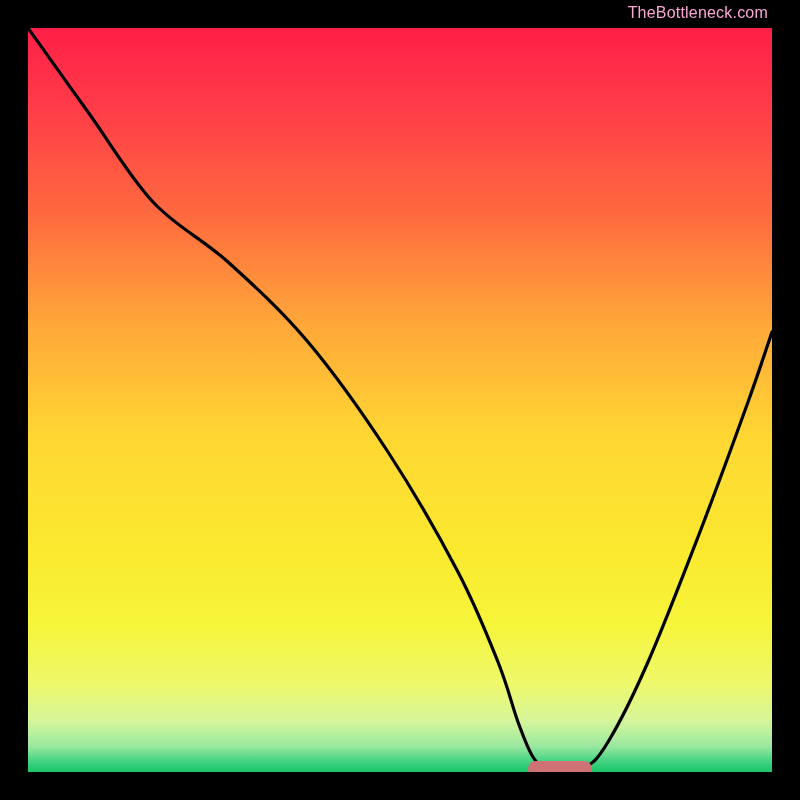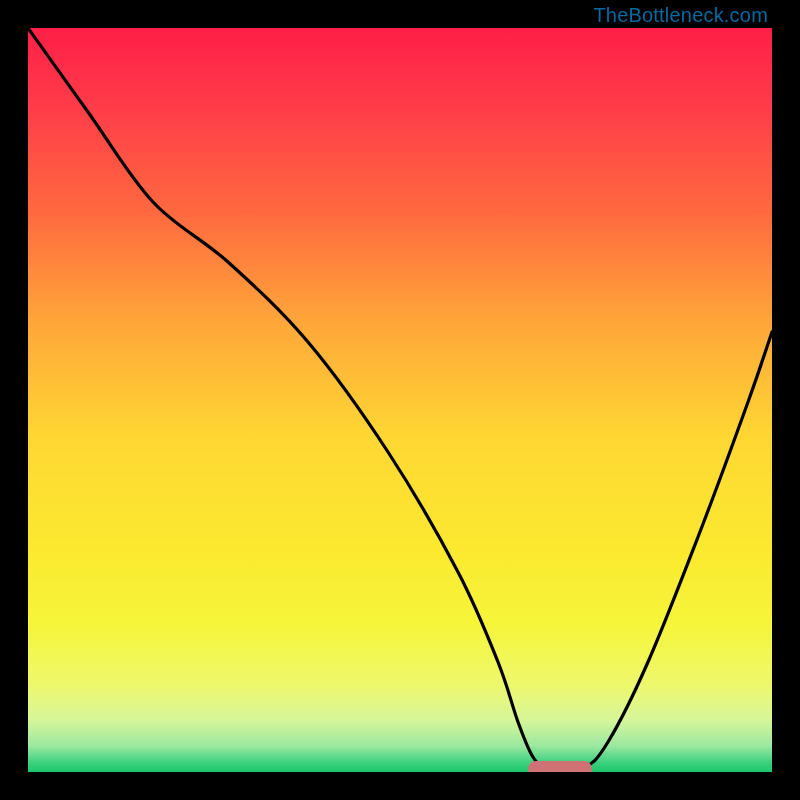--- a/index.html
+++ b/index.html
@@ -15,23 +15,23 @@
     left: 28px;
     top: 28px;
     width: 744px;
     height: 744px;
     background: #000000;
   }
   .watermark {
     position: absolute;
     top: 4px;
     right: 32px;
-    color: #0369a1;
+    color: #f9a8d4;
     font-family: Arial, Helvetica, sans-serif;
-    font-size: 20px;
+    font-size: 16px;
     font-weight: 500;
     letter-spacing: 0.2px;
     user-select: none;
   }
   svg { display: block; }
 </style>
 </head>
 <body>
 
 <div class="watermark">TheBottleneck.com</div>

